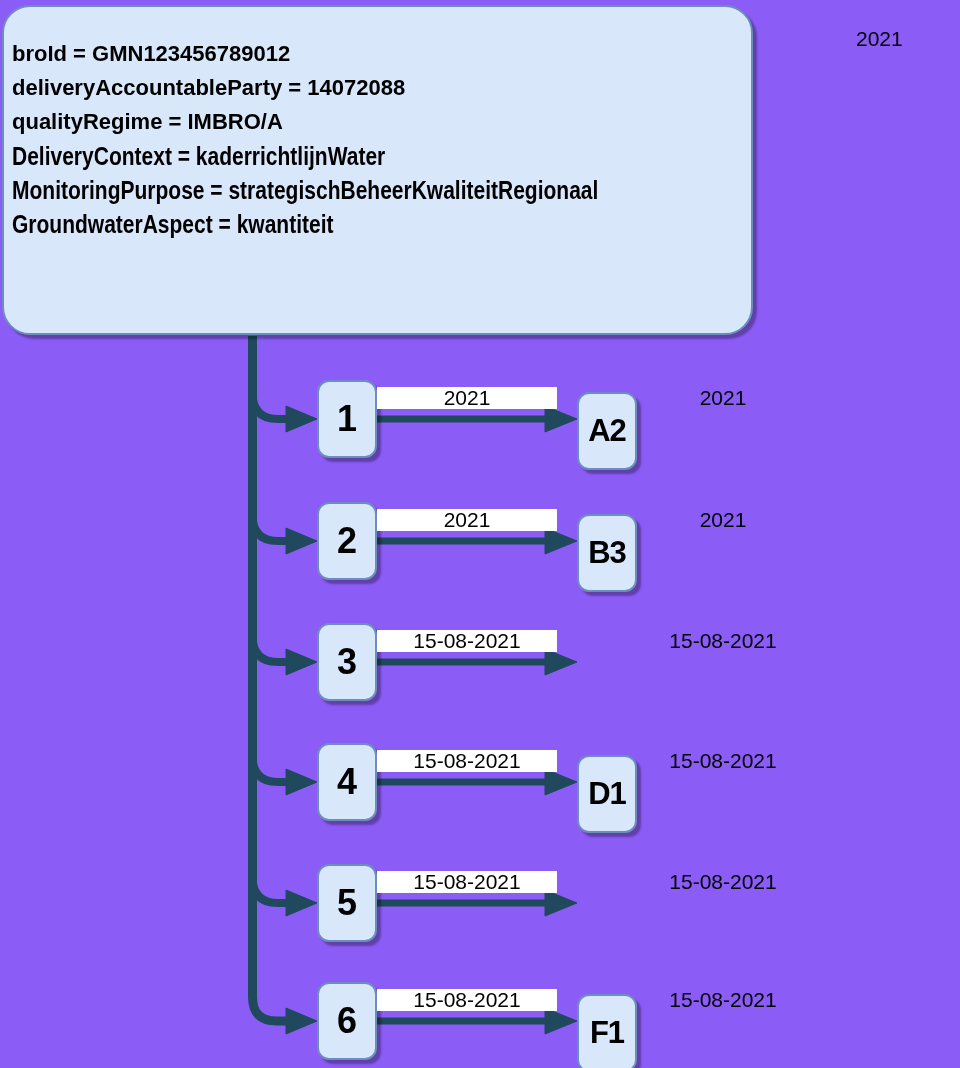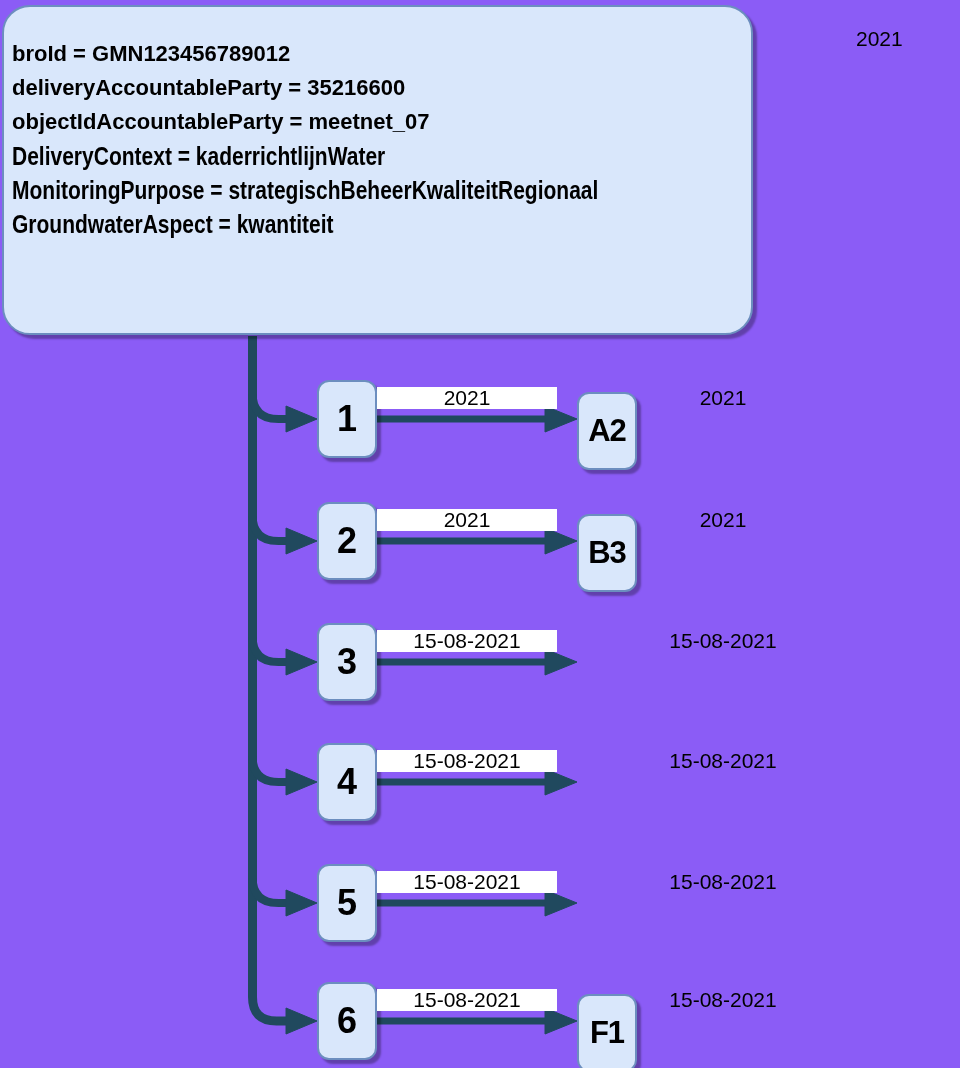--- a/index.html
+++ b/index.html
@@ -87,22 +87,22 @@
       <polygon points="545,649 577,662 545,675"></polygon>
       <polygon points="545,769 577,782 545,795"></polygon>
       <polygon points="545,890 577,903 545,916"></polygon>
       <polygon points="545,1008 577,1021 545,1034"></polygon>
     </g>
   </svg>
 
   <div class="gmn-box">
     <div class="gmn-text">
       <div class="gmn-line">broId = GMN123456789012</div>
-      <div class="gmn-line">deliveryAccountableParty = 35216600</div>
-      <div class="gmn-line">objectIdAccountableParty = meetnet_07</div>
+      <div class="gmn-line">deliveryAccountableParty = 14072088</div>
+      <div class="gmn-line">qualityRegime = IMBRO/A</div>
       <div class="gmn-line cond">DeliveryContext = kaderrichtlijnWater</div>
       <div class="gmn-line cond">MonitoringPurpose = strategischBeheerKwaliteitRegionaal</div>
       <div class="gmn-line cond">GroundwaterAspect = kwantiteit</div>
     </div>
   </div>
 
   <div class="year-top">2021</div>
 
   <div class="row" style="top:380px">
     <div class="node num">1</div>
@@ -120,20 +120,21 @@
 
   <div class="row" style="top:623px">
     <div class="node num">3</div>
     <div class="edge-label">15-08-2021</div>
     <div class="right-label">15-08-2021</div>
   </div>
 
   <div class="row" style="top:743px">
     <div class="node num">4</div>
     <div class="edge-label">15-08-2021</div>
+    <div class="node code">D1</div>
     <div class="right-label">15-08-2021</div>
   </div>
 
   <div class="row" style="top:864px">
     <div class="node num">5</div>
     <div class="edge-label">15-08-2021</div>
     <div class="right-label">15-08-2021</div>
   </div>
 
   <div class="row" style="top:982px">

